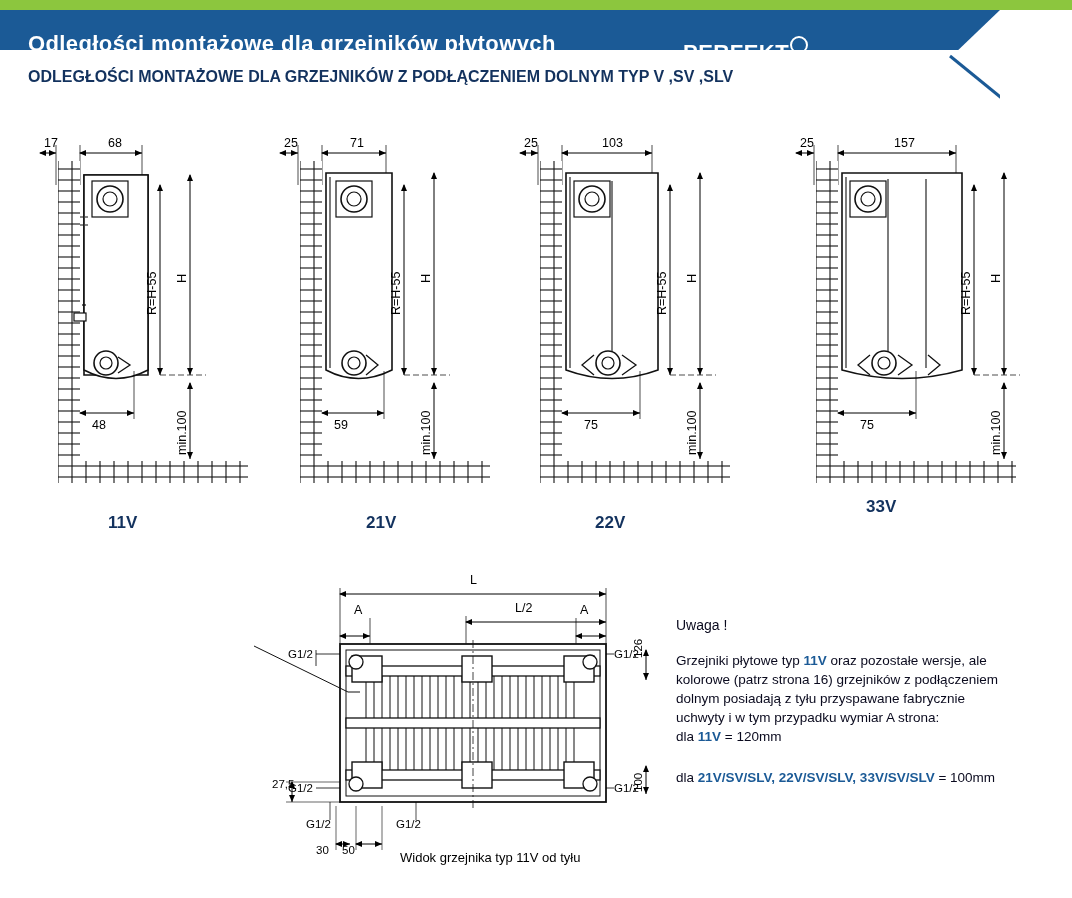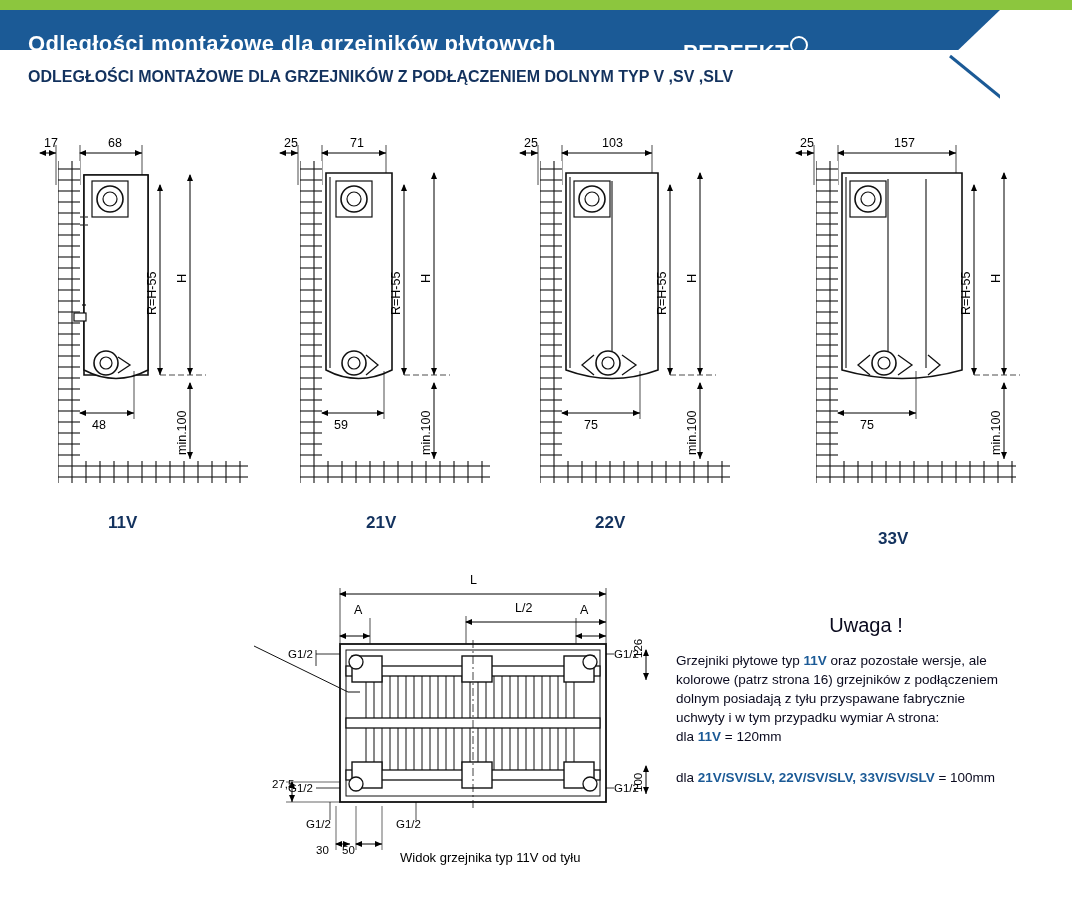--- a/index.html
+++ b/index.html
@@ -234,21 +234,21 @@
     <line x1="216" y1="48" x2="216" y2="250" stroke="#000" stroke-width="1" marker-end="url(#ar)" marker-start="url(#arS)"></line>
     <text x="212" y="158" font-size="13" font-family="Liberation Sans, sans-serif" transform="rotate(-90 212,158)">H</text>
     <line x1="216" y1="258" x2="216" y2="334" stroke="#000" stroke-width="1" marker-end="url(#ar)" marker-start="url(#arS)"></line>
     <text x="212" y="330" font-size="12.5" font-family="Liberation Sans, sans-serif" transform="rotate(-90 212,330)">min.100</text>
 
     <line x1="50" y1="288" x2="128" y2="288" stroke="#000" stroke-width="1" marker-end="url(#ar)" marker-start="url(#arS)"></line>
     <text x="72" y="304" font-size="12.5" font-family="Liberation Sans, sans-serif">75</text>
     <line x1="128" y1="246" x2="128" y2="294" stroke="#000" stroke-width=".7"></line>
     <line x1="186" y1="250" x2="232" y2="250" stroke="#000" stroke-width=".7" stroke-dasharray="6 3"></line>
   </svg>
-  <div class="caption" style="left:866px;top:529px;margin-left:12px;">33V</div>
+  <div class="caption" style="left:866px;top:497px;">33V</div>
 
   <svg class="dgm" style="left:270px;top:570px;" width="400" height="310">
 
     <text x="200" y="14" font-size="12.5" font-family="Liberation Sans, sans-serif">L</text>
     <line x1="70" y1="24" x2="336" y2="24" stroke="#000" stroke-width="1" marker-end="url(#ar)" marker-start="url(#arS)"></line>
     <line x1="70" y1="18" x2="70" y2="74" stroke="#000" stroke-width=".7"></line>
     <line x1="336" y1="18" x2="336" y2="74" stroke="#000" stroke-width=".7"></line>
 
     <text x="245" y="42" font-size="12.5" font-family="Liberation Sans, sans-serif">L/2</text>
     <line x1="196" y1="52" x2="336" y2="52" stroke="#000" stroke-width="1" marker-end="url(#ar)" marker-start="url(#arS)"></line>
@@ -350,21 +350,21 @@
 
     <text x="130" y="292" font-size="13" font-family="Liberation Sans, sans-serif">Widok grzejnika typ 11V od tyłu</text>
   </svg>
 
   <svg class="dgm" style="left:252px;top:640px;" width="110" height="60">
     <path d="M2,6 L96,52 L108,52" fill="none" stroke="#111" stroke-width="1"></path>
   </svg>
 
 
   <div class="note" style="left:676px;top:616px;width:380px;">
-    <div style="font-size:20px;margin-bottom:16px;text-align:center;">Uwaga !</div>
+    <div style="font-size:14px;margin-bottom:16px;">Uwaga !</div>
     <div>
       <span>Grzejniki płytowe typ </span><span class="bluetxt">11V</span><span> oraz pozostałe wersje, ale</span>
     </div>
     <div>kolorowe (patrz strona 16) grzejników z podłączeniem</div>
     <div>dolnym posiadają z tyłu przyspawane fabrycznie</div>
     <div>uchwyty i w tym przypadku wymiar A strona:</div>
     <div style="margin-top:0;">
       <span>dla </span><span class="bluetxt">11V</span><span> = 120mm</span>
     </div>
     <div style="margin-top:22px;">

